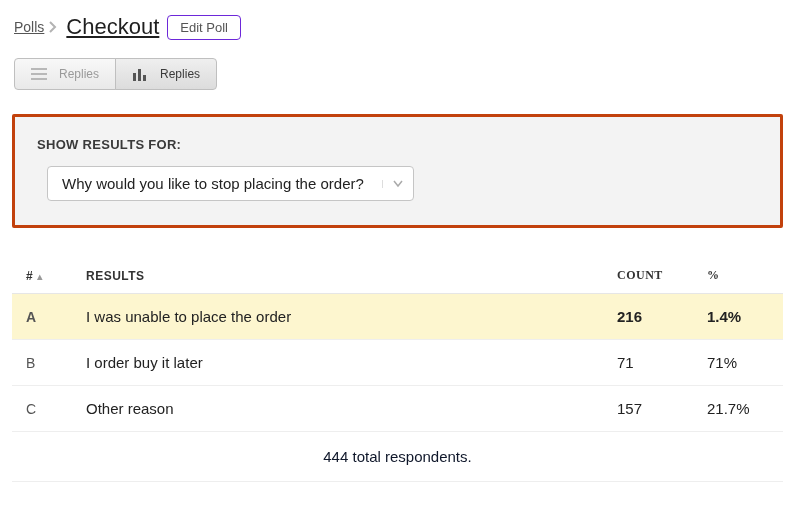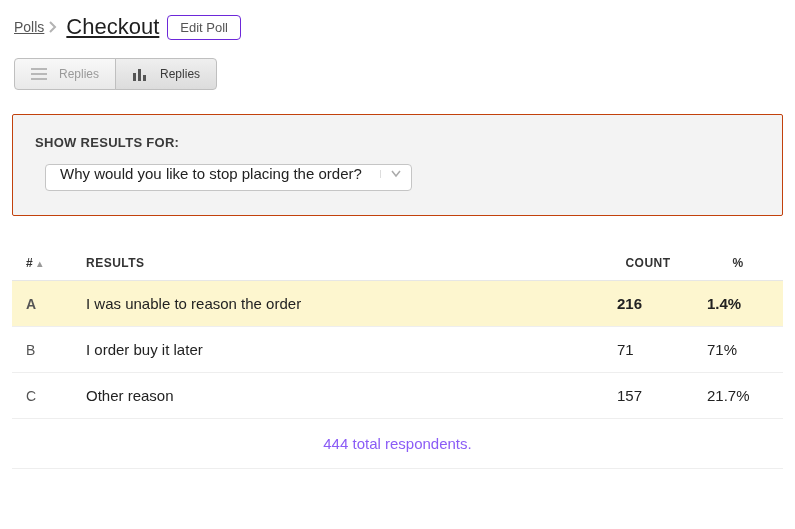--- a/index.html
+++ b/index.html
@@ -41,56 +41,56 @@
   .tab-right {
     border-radius:0 4px 4px 0;
     margin-left:-1px;
     background:linear-gradient(#efefef,#dcdcdc);
     color:#3b3b3b;
   }
   .tab svg { display:block; }
 
   
   .filter-box {
-    border:1px solid #c2410c; background:#f3f3f3;
+    border:3px solid #c2410c; background:#f3f3f3;
     padding:20px 22px 24px; border-radius:2px; margin-bottom:30px;
   }
   .filter-heading {
     font-size:13px; font-weight:700; letter-spacing:0.3px; color:#3a3a3a;
     margin-bottom:14px;
   }
   .select {
     display:inline-flex; align-items:center;
     background:#fff; border:1px solid #c5c5c5; border-radius:4px;
-    padding:0 10px 8px 14px; font-size:15px; color:#222; cursor:pointer;
+    padding:8px 10px 8px 14px; font-size:15px; color:#222; cursor:pointer;
     min-width:320px; margin-left:10px;
   }
   .select-label { flex:1; padding-right:18px; }
   .select-caret { border-left:1px solid #ddd; padding-left:10px; display:flex; align-items:center;}
   .select-caret svg{display:block;}
 
   
   table { width:100%; border-collapse:collapse; }
   thead th {
     text-align:left; font-size:12px; font-weight:700; letter-spacing:0.5px;
     color:#333; padding:10px 14px; border-bottom:1px solid #e6e6e6;
   }
   th.col-idx { width:60px; }
-  th.col-count, th.col-pct { text-align:center; width:90px; }
+  th.col-count, th.col-pct { text-align:left; width:90px;font-family:Liberation Serif, serif; }
   .sort-caret { font-size:10px; margin-left:4px; color:#999; }
   tbody td {
     padding:14px 14px; font-size:15px; color:#222;
     border-bottom:1px solid #eee;
   }
   tbody tr.hl td { background:#fdf6cf; font-weight:600; }
   tbody tr.hl td.ans { font-weight:400; }
   td.idx { color:#555; font-size:14px; width:60px; }
   td.count, td.pct { text-align:left; width:90px; }
   .totals {
-    text-align:center; color:#8b5cf6; font-size:15px; padding:16px 0;
+    text-align:center; color:#0f172a; font-size:15px; padding:16px 0;
     border-bottom:1px solid #eee;
   }
 </style>
 </head>
 <body>
 
 <div class="wrap">
 
   <div class="bc-row">
     <span class="bc-link">Polls</span>
@@ -145,21 +145,21 @@
           <span>#</span><span class="sort-caret">▴</span>
         </th>
         <th>RESULTS</th>
         <th class="col-count">COUNT</th>
         <th class="col-pct">%</th>
       </tr>
     </thead>
     <tbody id="tbody">
         <tr class="hl">
           <td class="idx">A</td>
-          <td class="ans">I was unable to reason the order</td>
+          <td class="ans">I was unable to place the order</td>
           <td class="count">216</td>
           <td class="pct">1.4%</td>
         </tr>
         <tr>
           <td class="idx">B</td>
           <td class="ans">I order buy it later</td>
           <td class="count">71</td>
           <td class="pct">71%</td>
         </tr>
         <tr>

